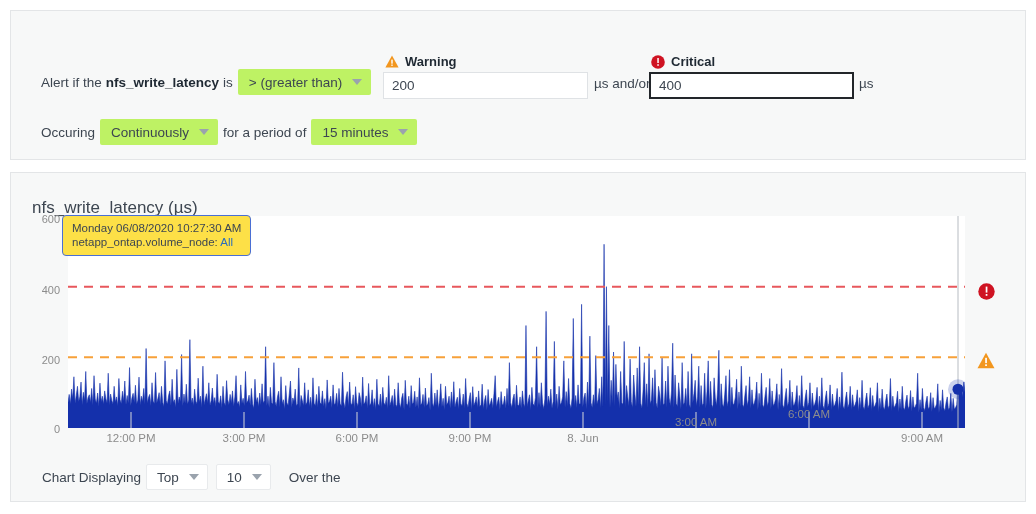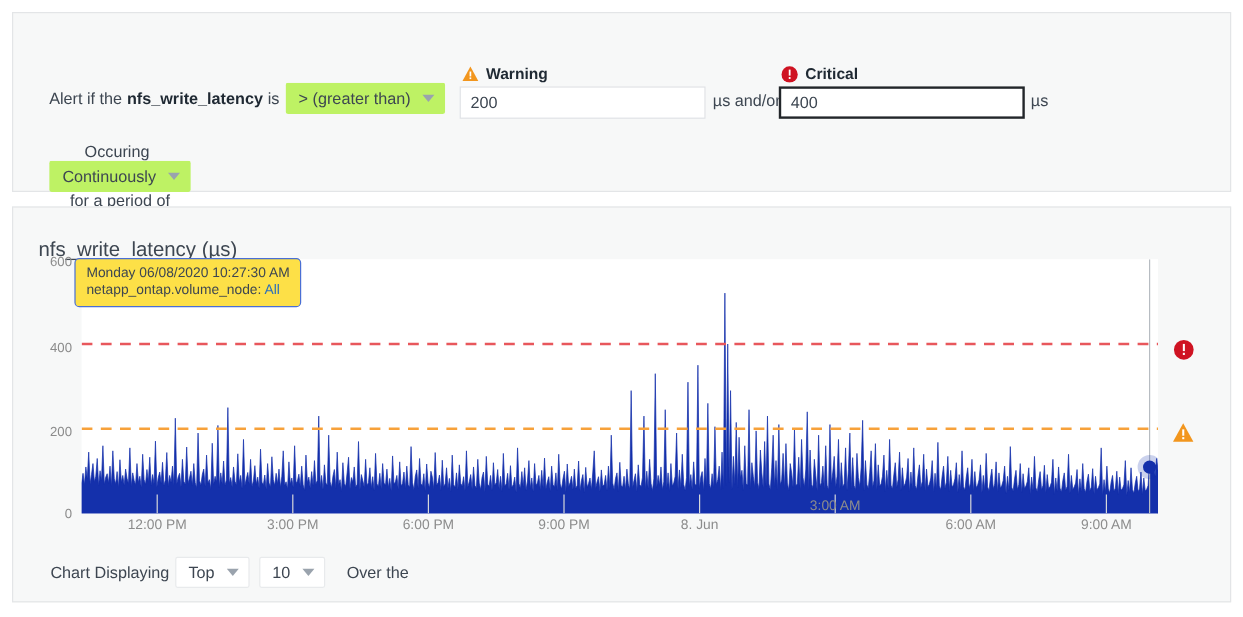--- a/index.html
+++ b/index.html
@@ -43,21 +43,21 @@
   }
 
   
   .cond-row {
     position: absolute;
     display: flex;
     align-items: center;
     white-space: nowrap;
   }
   #condition-row-1 { left: 30px; top: 58px; }
-  #condition-row-2 { left: 30px; top: 108px; flex-direction: column; }
+  #condition-row-2 { left: 30px; top: 108px; }
 
   .plain-text {
     font-size: 13.5px;
     color: #3d4651;
   }
   .metric-name {
     font-size: 13.5px;
     font-weight: bold;
     color: #1f2933;
     margin: 0 4px;
@@ -305,21 +305,21 @@
       </g>
     </svg>
   </div>
 
   <div class="x-tick" style="left:96px;  top:432px;text-align:center;">12:00 PM</div>
   <div class="x-tick" style="left:209px; top:432px;">3:00 PM</div>
   <div class="x-tick" style="left:322px; top:432px;">6:00 PM</div>
   <div class="x-tick" style="left:435px; top:432px;">9:00 PM</div>
   <div class="x-tick" style="left:548px; top:432px;">8. Jun</div>
   <div class="x-tick" style="left:661px; top:416px;">3:00 AM</div>
-  <div class="x-tick" style="left:774px; top:432px;">6:00 AM</div>
+  <div class="x-tick" style="left:774px; top:408px;">6:00 AM</div>
   <div class="x-tick" style="left:887px; top:432px;">9:00 AM</div>
 
   <div id="chart-tooltip">
     <div>Monday 06/08/2020 10:27:30 AM</div>
     <div>
       <span>netapp_ontap.volume_node:</span>
       <span class="link-val">All</span>
     </div>
   </div>
 

